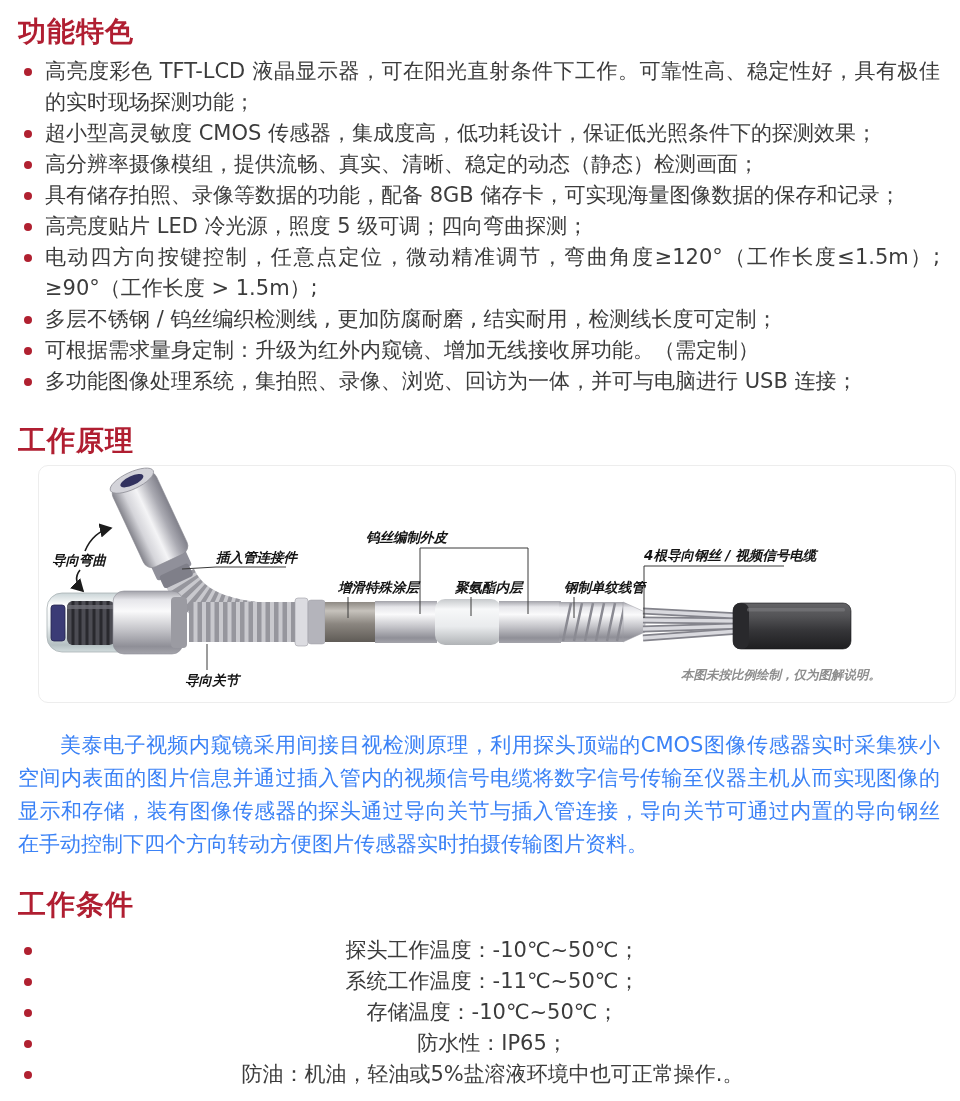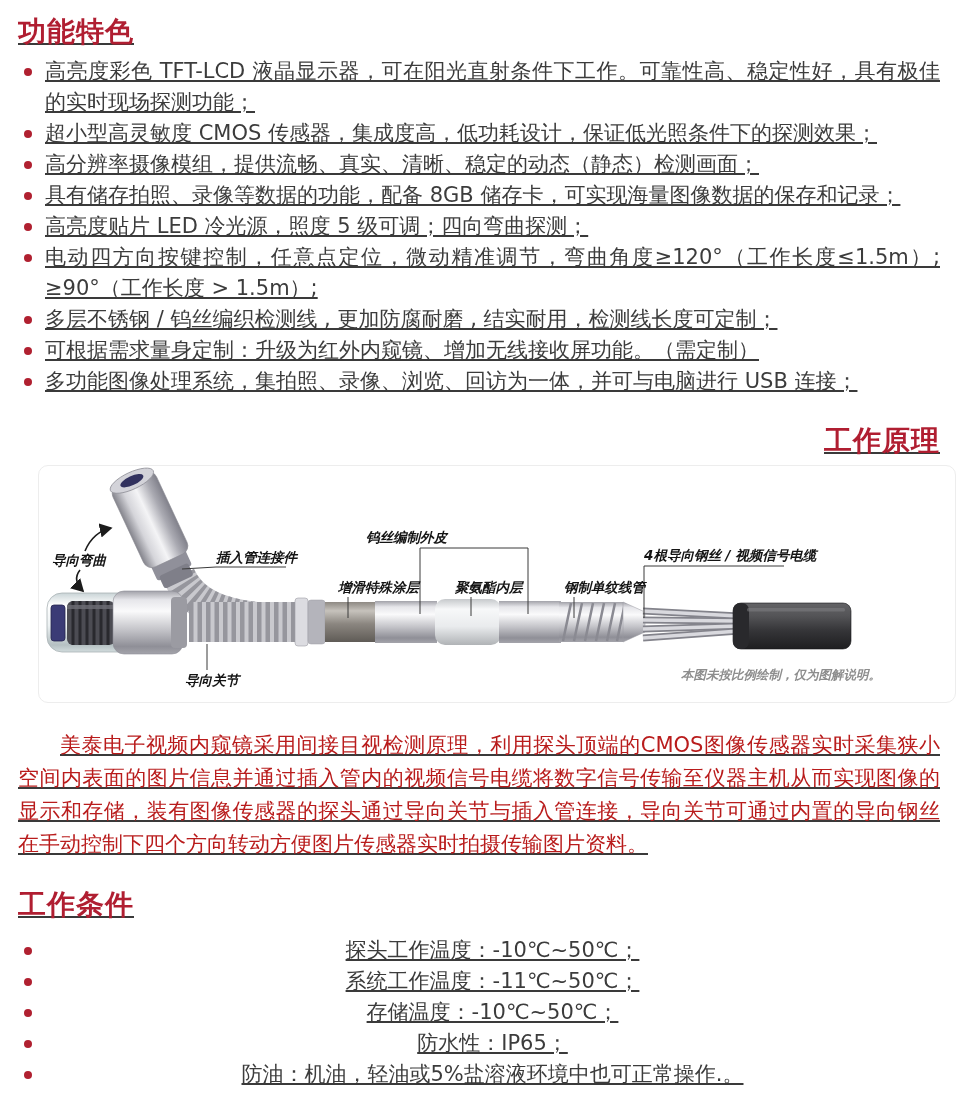--- a/index.html
+++ b/index.html
@@ -1,44 +1,44 @@
 <!DOCTYPE html>
 <html><head>
 <meta charset="utf-8">
 <style>
   html,body{margin:0;padding:0;background:#ffffff;}
   body{
     width:960px;height:1101px;overflow:hidden;
     font-family:"DejaVu Sans","Liberation Sans",sans-serif;
     color:#3a3a3a;
   }
-  .page{padding:16px 20px 0 18px;box-sizing:border-box;width:960px;text-decoration:underline;}
+  .page{padding:16px 20px 0 18px;box-sizing:border-box;width:960px;}
   .section-title{
     margin:0;color:#b01e31;font-size:28px;line-height:32px;
     font-weight:900;letter-spacing:1px;
   }
-  .mt-principle{margin-top:28px;text-align:right;}
+  .mt-principle{margin-top:28px;}
   .mt-conditions{margin-top:28px;}
   .bullet-list{list-style:none;margin:8px 0 0 0;padding:0;}
   .bullet-list li{
     position:relative;padding-left:27px;font-size:21px;line-height:31px;
     text-align:justify;color:#3c3c3c;
   }
   .cond-list li{text-align:center;}
   .dot{
     position:absolute;left:6px;top:12px;width:8px;height:8px;
     border-radius:50%;background:#b02030;
   }
   .diagram{
     margin:8px 0 0 20px;width:916px;height:236px;
     border:1px solid #ededed;border-radius:10px;background:#ffffff;
     box-sizing:content-box;
   }
   .principle-text{
-    margin:26px 0 0 0;font-size:21px;line-height:33px;color:#b91c1c;
+    margin:26px 0 0 0;font-size:21px;line-height:33px;color:#3b82f6;
     text-align:justify;text-indent:2em;
   }
   .dlabel{
     font-size:13.5px;font-weight:bold;font-style:italic;fill:#141414;
     font-family:"DejaVu Sans","Liberation Sans",sans-serif;
   }
   .dnote{
     font-size:12.5px;font-weight:600;font-style:italic;fill:#8d8d8d;
     font-family:"DejaVu Sans","Liberation Sans",sans-serif;
   }

